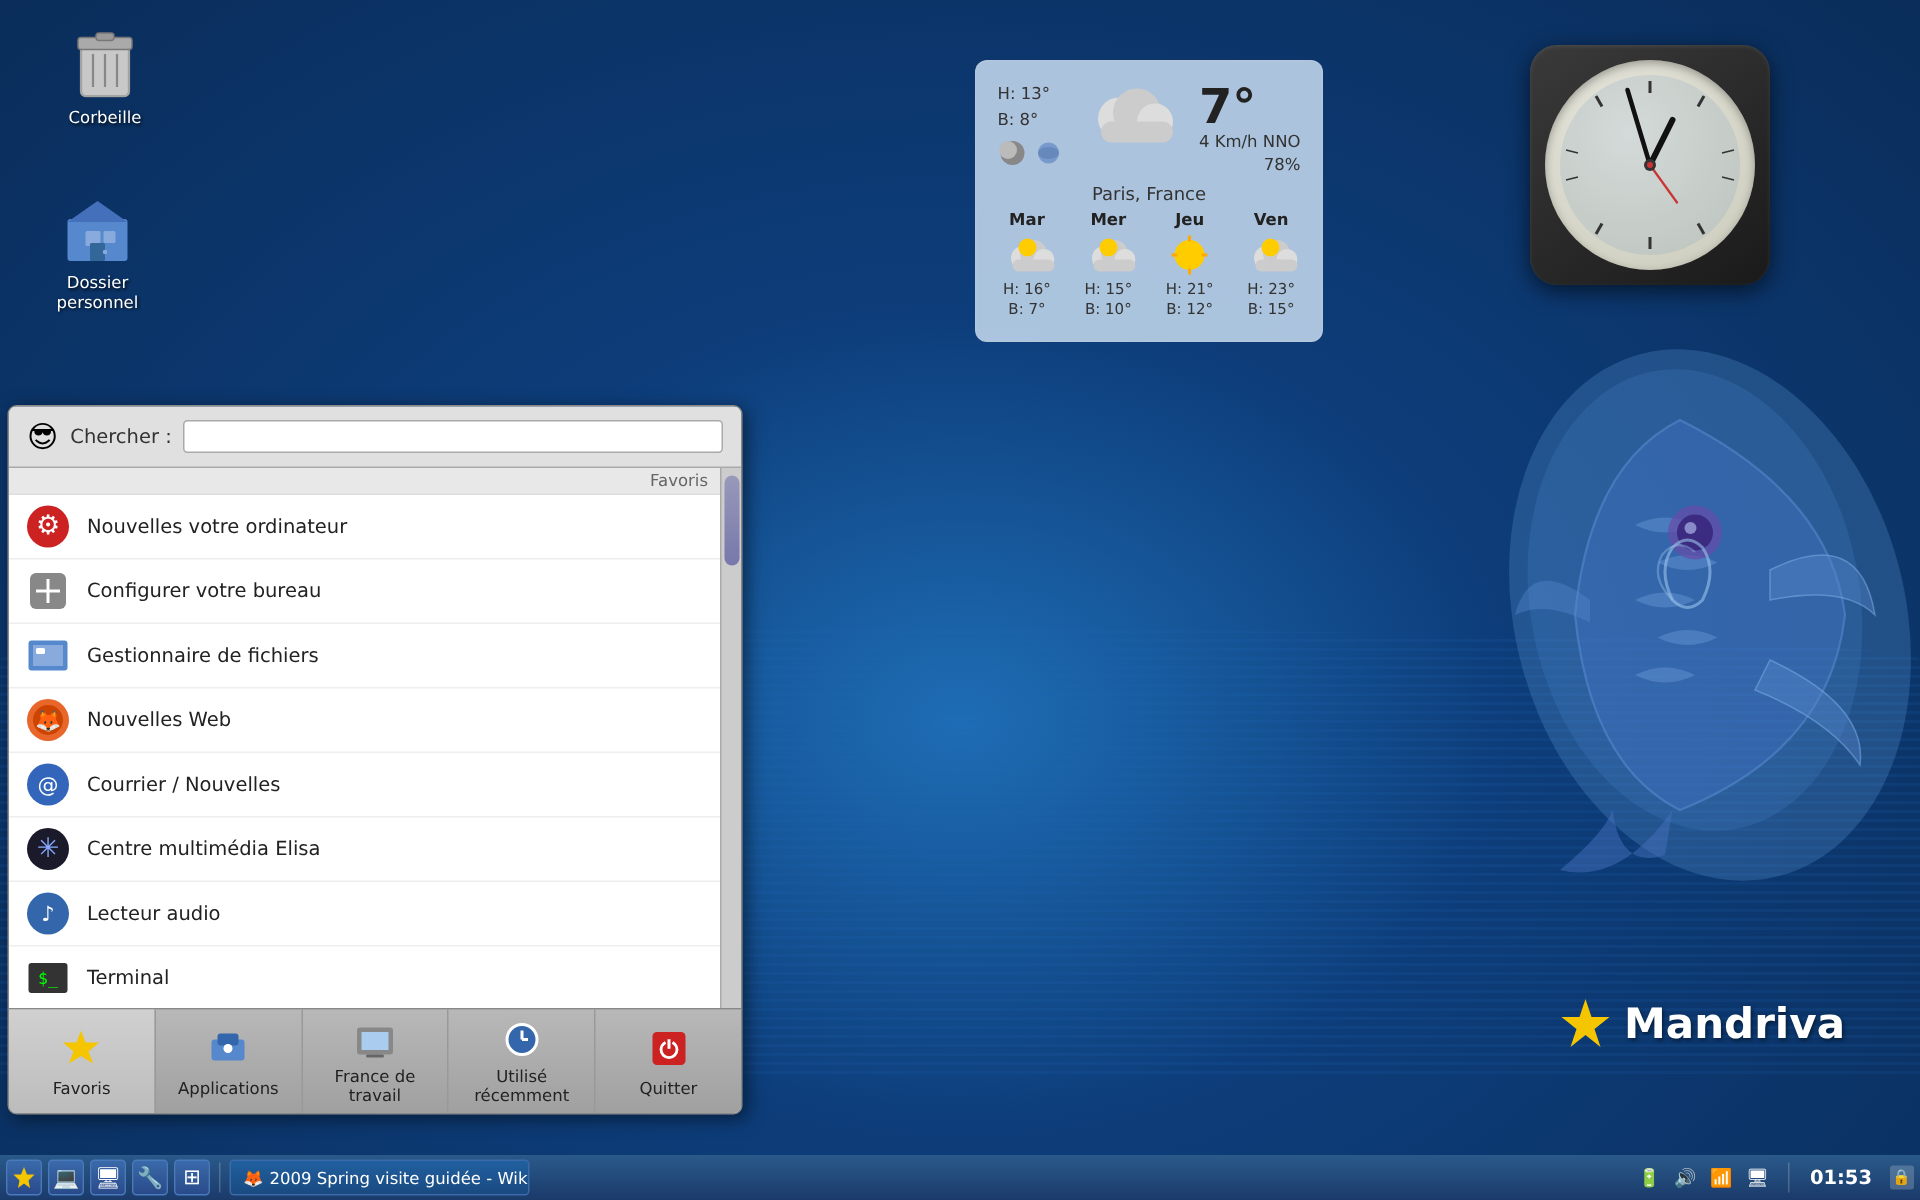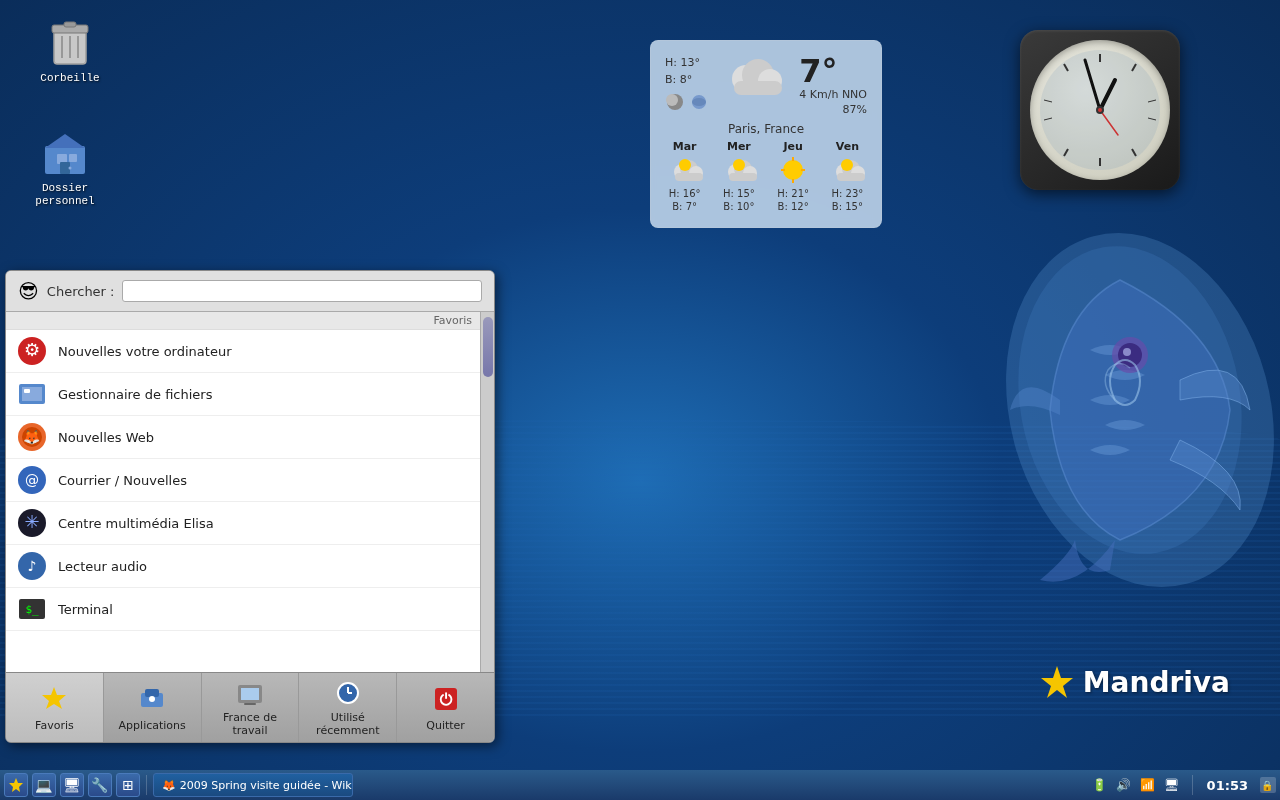--- a/index.html
+++ b/index.html
@@ -71,21 +71,20 @@
 
     
     .desktop-icon {
       position: absolute;
       display: flex;
       flex-direction: column;
       align-items: center;
       cursor: pointer;
       width: 80px;
       text-align: center;
-      font-family: Liberation Mono, monospace;
     }
     .desktop-icon .icon-img {
       width: 48px;
       height: 48px;
       margin-bottom: 4px;
     }
     .desktop-icon .icon-label {
       color: white;
       font-size: 11px;
       text-shadow: 1px 1px 2px rgba(0,0,0,0.8);
@@ -506,21 +505,21 @@
         <svg class="weather-cloud-icon" viewBox="0 0 60 48" xmlns="http://www.w3.org/2000/svg">
           <circle cx="22" cy="24" r="14" fill="#ddd"></circle>
           <circle cx="34" cy="20" r="16" fill="#ccc"></circle>
           <circle cx="46" cy="26" r="12" fill="#ddd"></circle>
           <rect x="10" y="26" width="48" height="14" rx="7" fill="#ccc"></rect>
         </svg>
       </div>
       <div>
         <div class="weather-big-temp">7°</div>
         <div class="weather-wind">4 Km/h NNO</div>
-        <div class="weather-wind">87%</div>
+        <div class="weather-wind">78%</div>
       </div>
     </div>
     <div class="weather-city">Paris, France</div>
     <div class="weather-days">
     <div class="weather-day">
           <div class="weather-day-name">Mar</div>
     <div class="weather-day-icon"><svg width="36" height="30" viewBox="0 0 36 30">
               <circle cx="15" cy="17" r="8" fill="#ddd"></circle>
               <circle cx="22" cy="14" r="9" fill="#ccc"></circle>
               <circle cx="29" cy="18" r="7" fill="#ddd"></circle>
@@ -610,20 +609,30 @@
               <svg width="32" height="32" viewBox="0 0 32 32">
                 <circle cx="16" cy="16" r="14" fill="#cc2222"></circle>
                 <text x="16" y="21" text-anchor="middle" fill="white" font-size="18">⚙</text>
               </svg>
             </div>
     <span class="menu-item-label">Nouvelles votre ordinateur</span>
           </div>
           <div class="menu-item">
             <div class="menu-item-icon">
               <svg width="32" height="32" viewBox="0 0 32 32">
+                <rect x="4" y="4" width="24" height="24" rx="4" fill="#888"></rect>
+                <line x1="8" y1="16" x2="24" y2="16" stroke="white" stroke-width="2"></line>
+                <line x1="16" y1="8" x2="16" y2="24" stroke="white" stroke-width="2"></line>
+              </svg>
+            </div>
+    <span class="menu-item-label">Configurer votre bureau</span>
+          </div>
+          <div class="menu-item">
+            <div class="menu-item-icon">
+              <svg width="32" height="32" viewBox="0 0 32 32">
                 <rect x="3" y="6" width="26" height="20" rx="2" fill="#5588cc"></rect>
                 <rect x="6" y="9" width="20" height="14" fill="#88aadd"></rect>
                 <rect x="8" y="11" width="6" height="4" rx="1" fill="white"></rect>
               </svg>
             </div>
     <span class="menu-item-label">Gestionnaire de fichiers</span>
           </div>
           <div class="menu-item">
             <div class="menu-item-icon">
               <svg width="32" height="32" viewBox="0 0 32 32">

